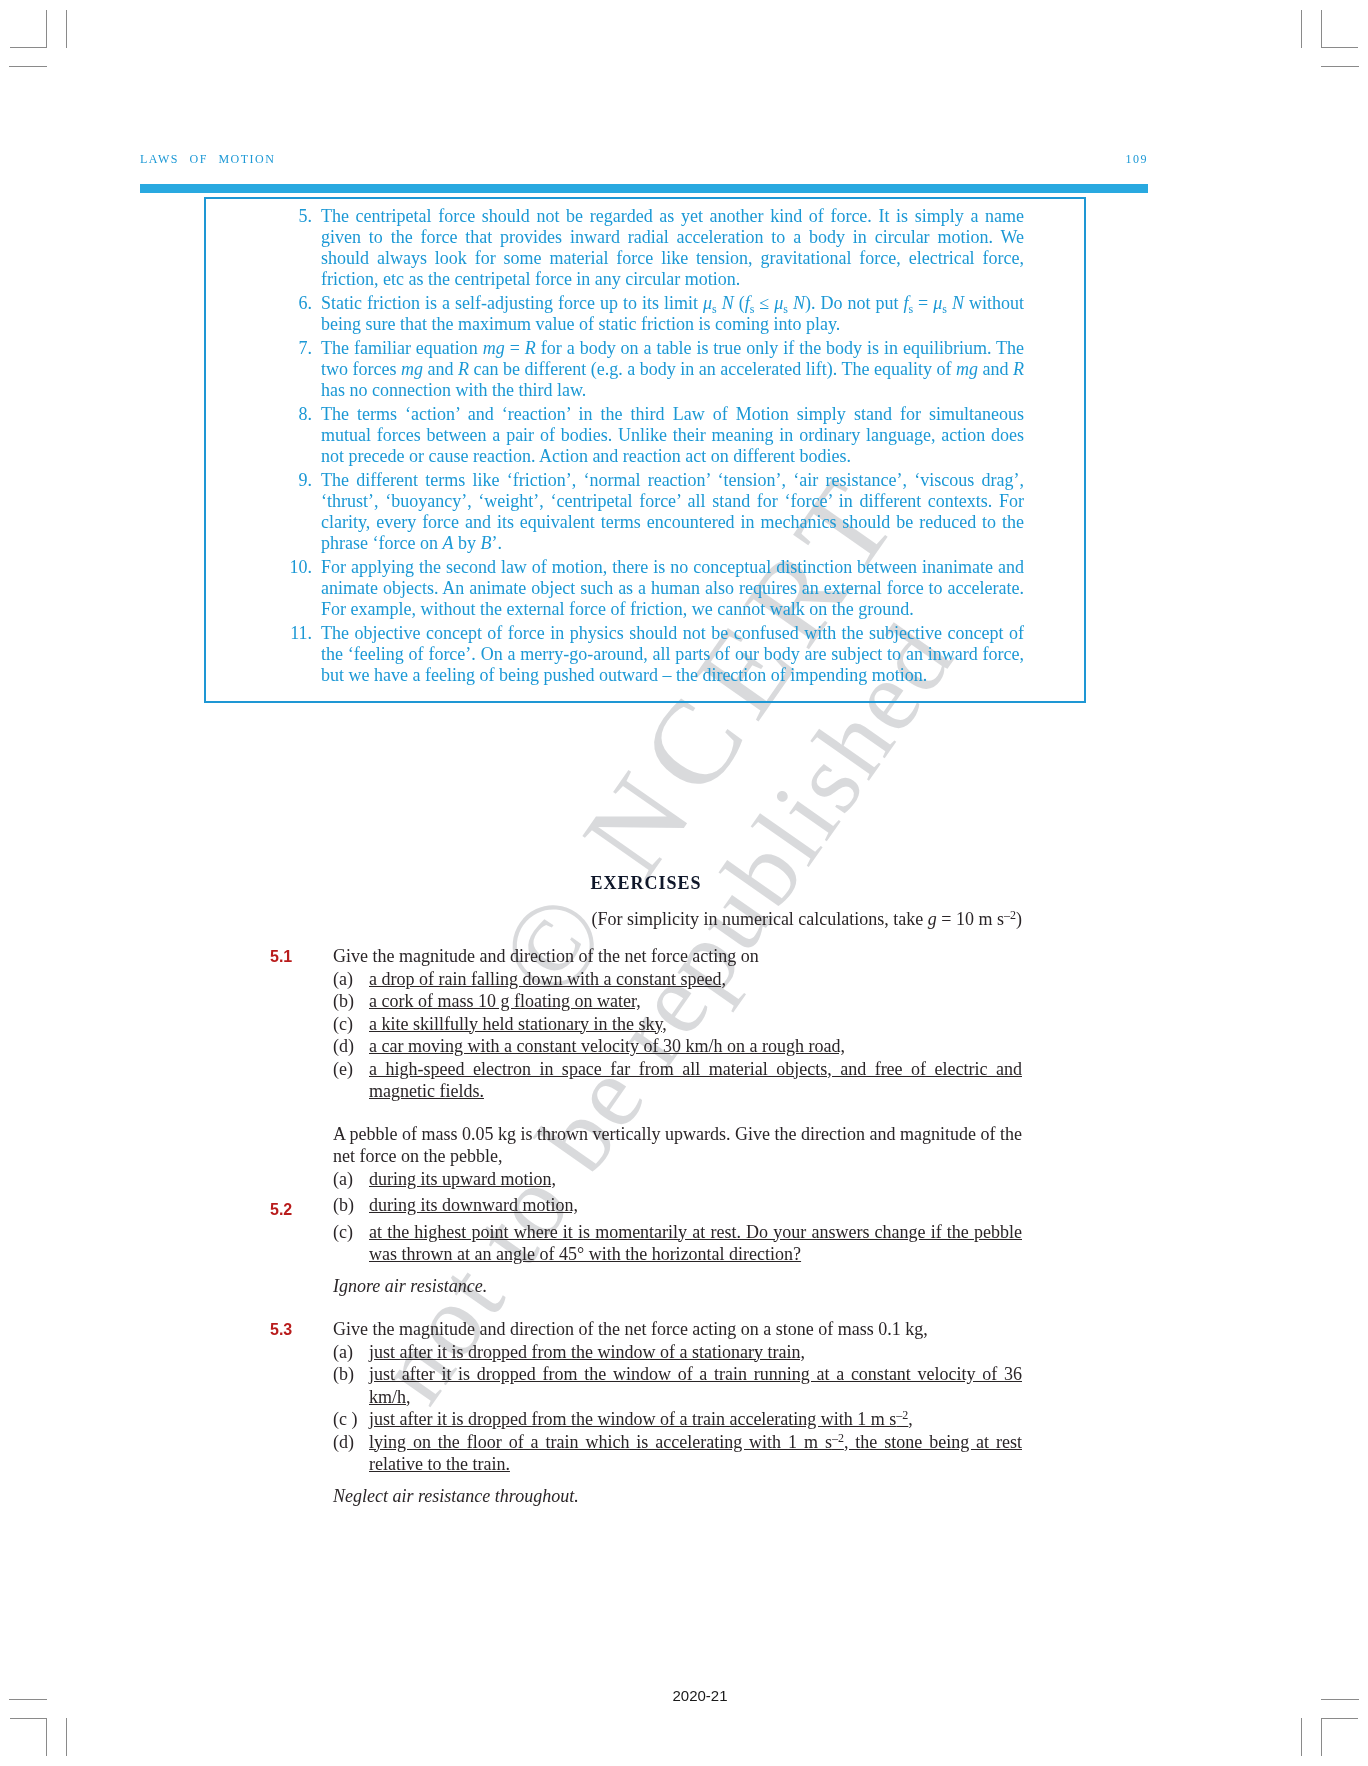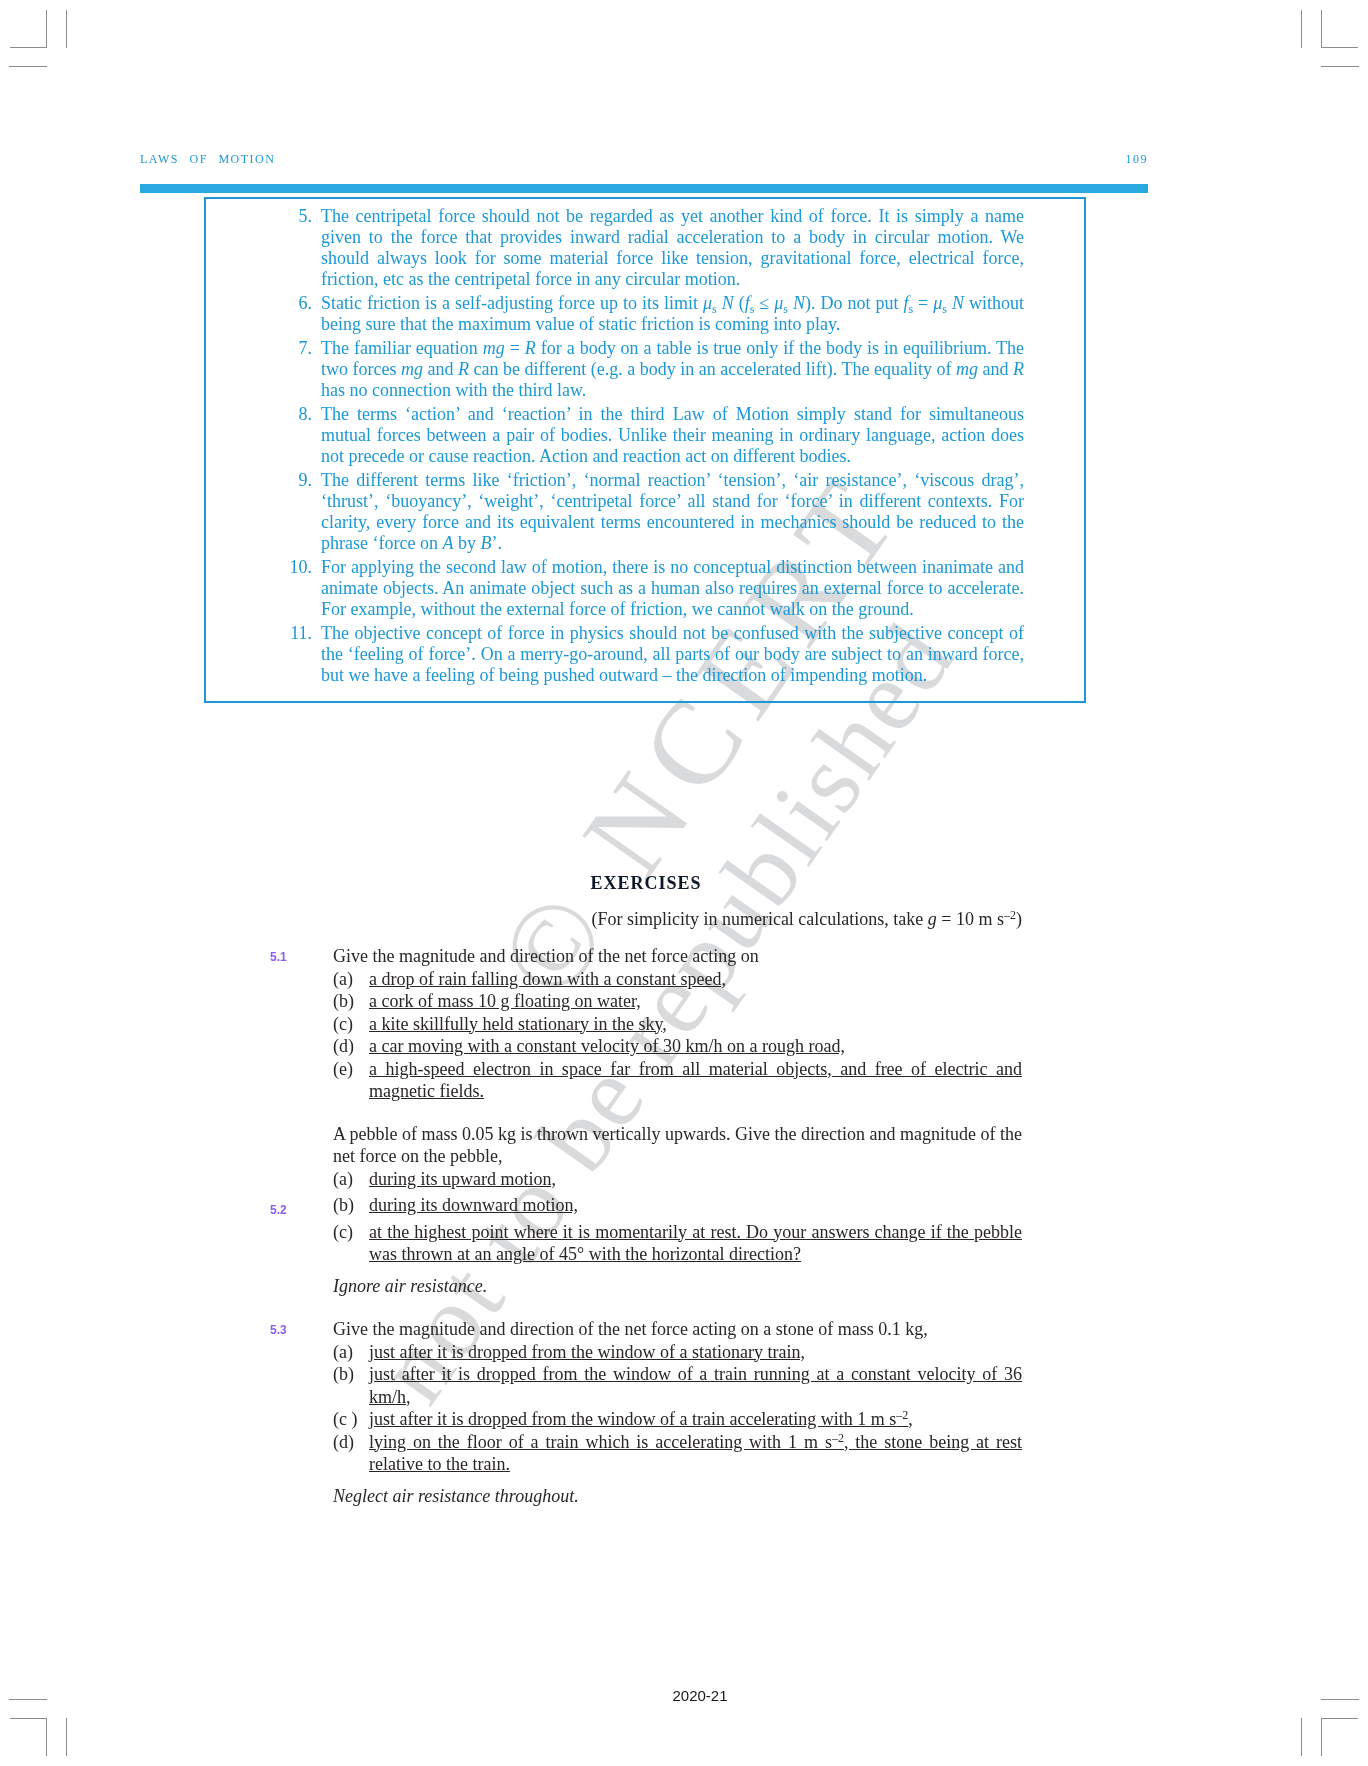--- a/index.html
+++ b/index.html
@@ -40,21 +40,21 @@
 
   
   .ex{position:absolute;left:270px;top:872px;width:752px;z-index:1;
       font-size:18px;line-height:22.5px;color:#2a2527;}
   .ex-h{text-align:center;font-weight:bold;color:#0f172a;letter-spacing:1px;font-size:18px;}
   .ex-note{text-align:right;margin-top:13px;}
   .problem{display:flex;margin-top:15px;}
   .problem.p2{margin-top:20px;align-items:center;}
   .problem.p3{margin-top:21px;}
   .pnum{flex:none;width:46px;font-family:"Liberation Sans",sans-serif;font-weight:bold;
-        color:#8b5cf6;font-size:12px;padding-top:1px;}
+        color:#b91c1c;font-size:16px;padding-top:1px;}
   .pbody{flex:1;margin-left:17px;text-align:justify;}
   .part{display:flex;}
   .part.gap{margin-top:4px;}
   .part .pl{flex:none;width:36px;}
   .part .pt{flex:1;text-align:justify;text-decoration:underline;}
   .poutro{margin-top:9px;font-style:italic;}
 
   sub{font-size:12px;vertical-align:-4px;line-height:0;}
   sup{font-size:12px;vertical-align:6px;line-height:0;}
 

